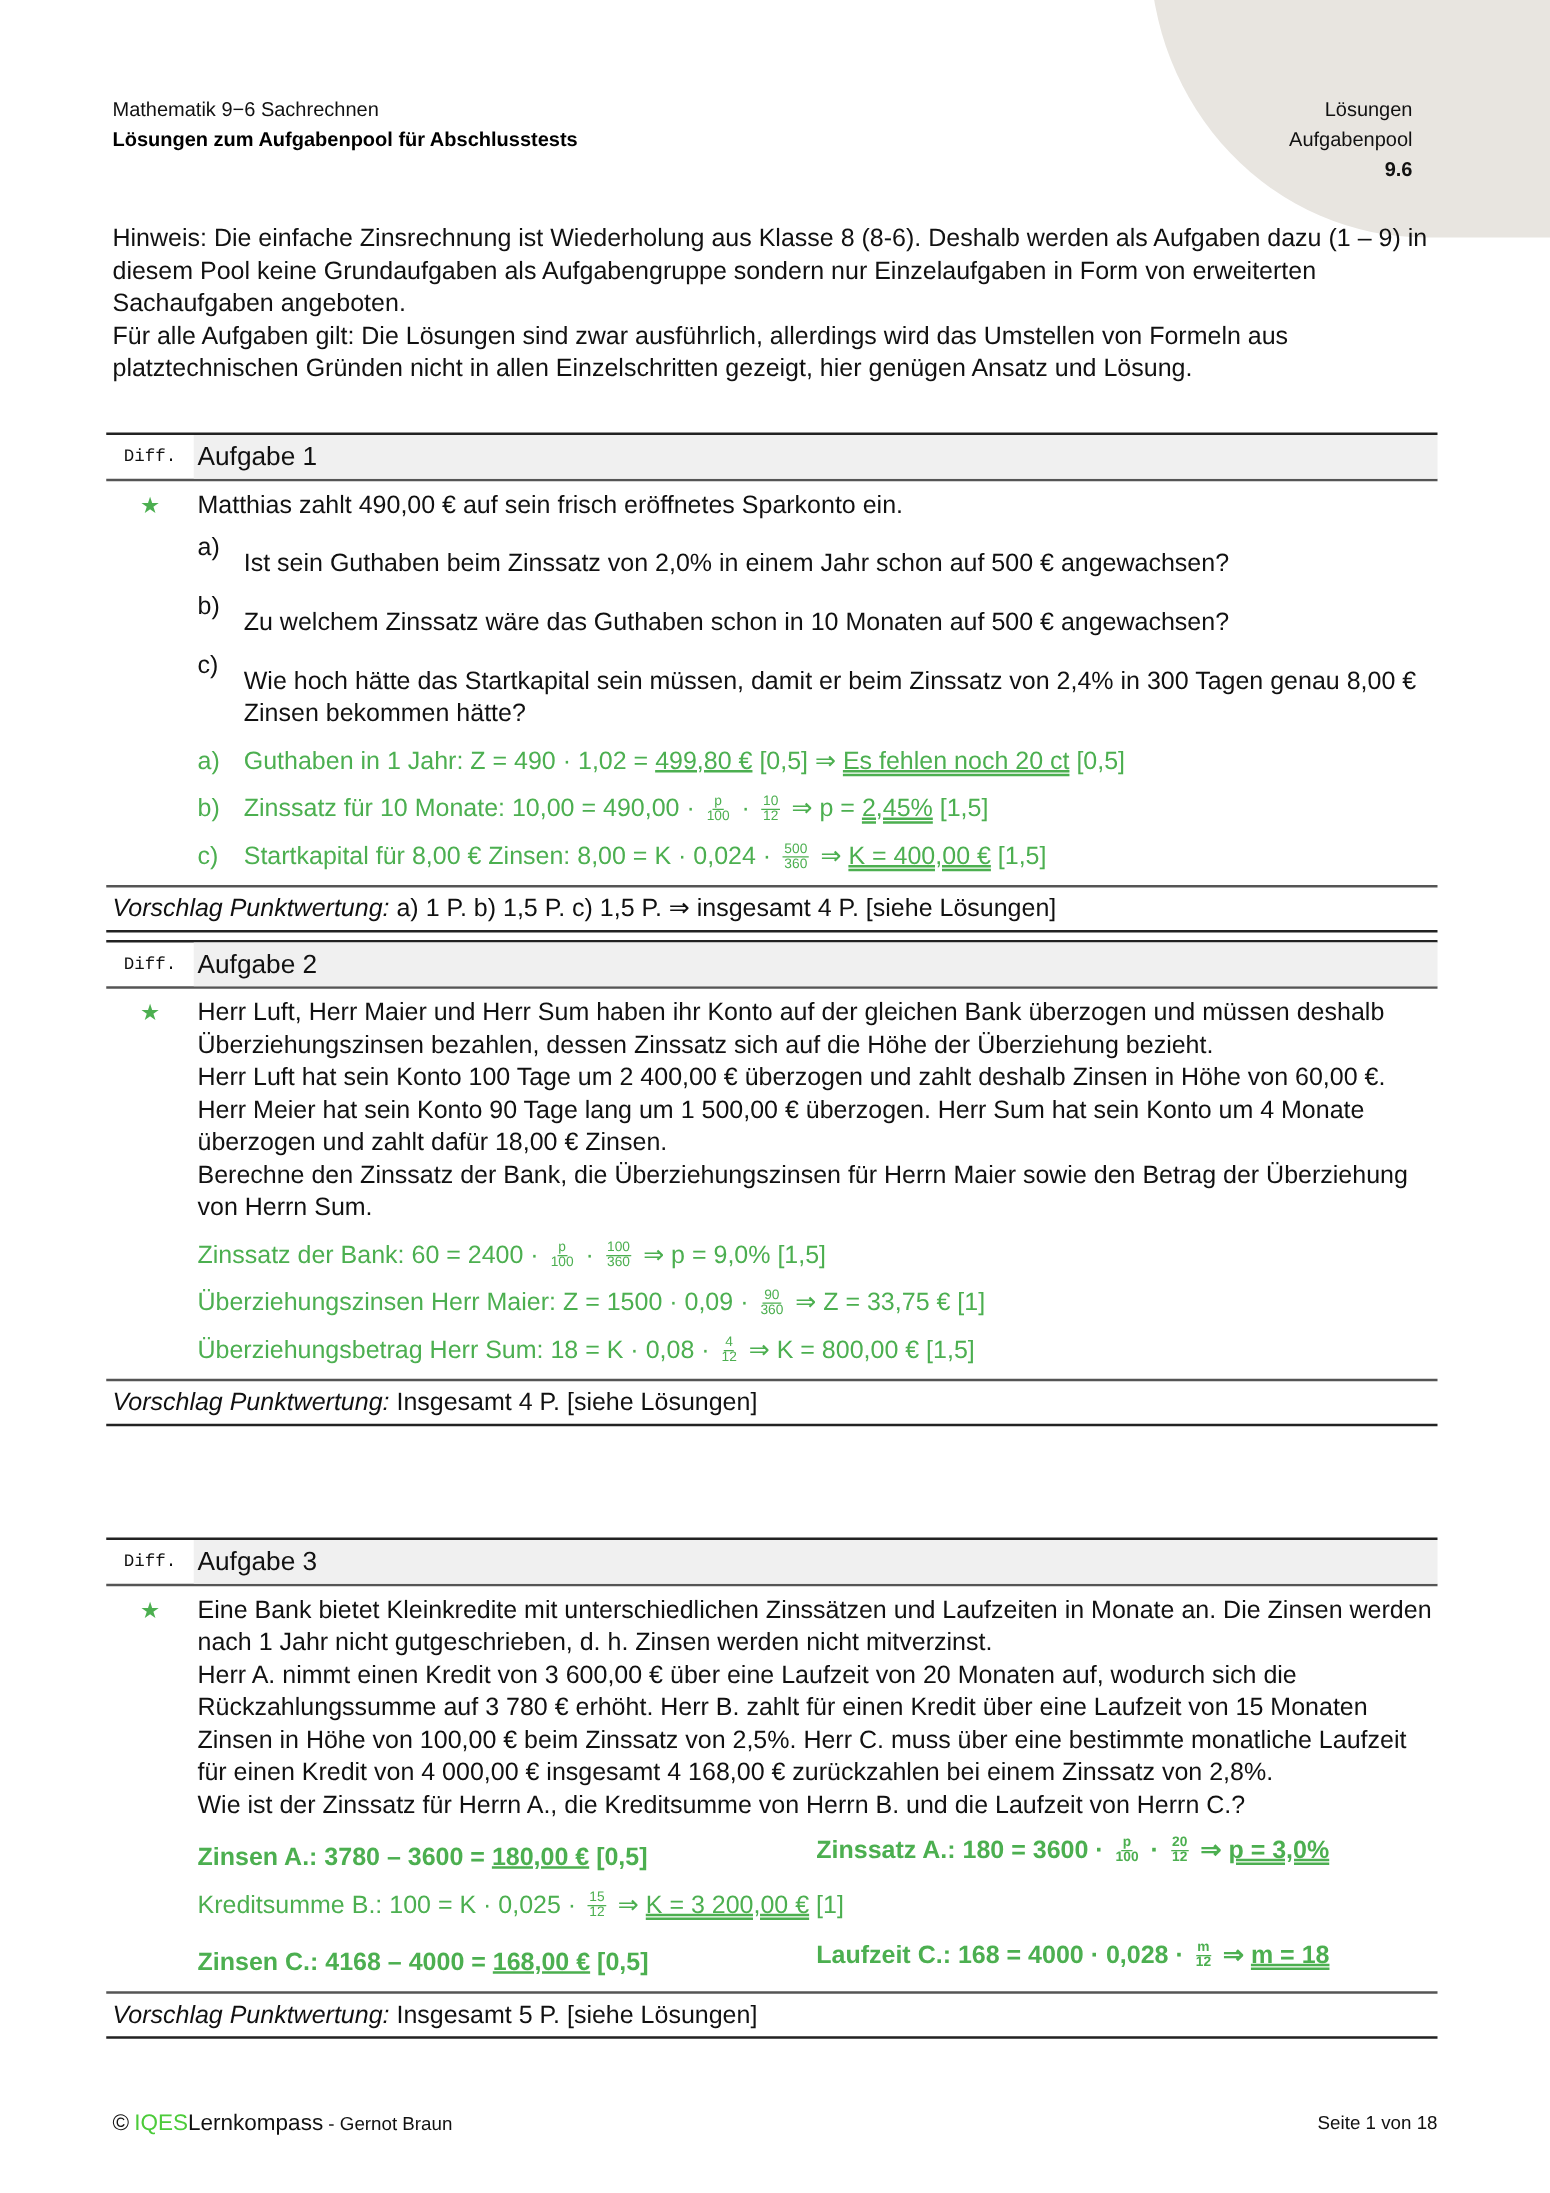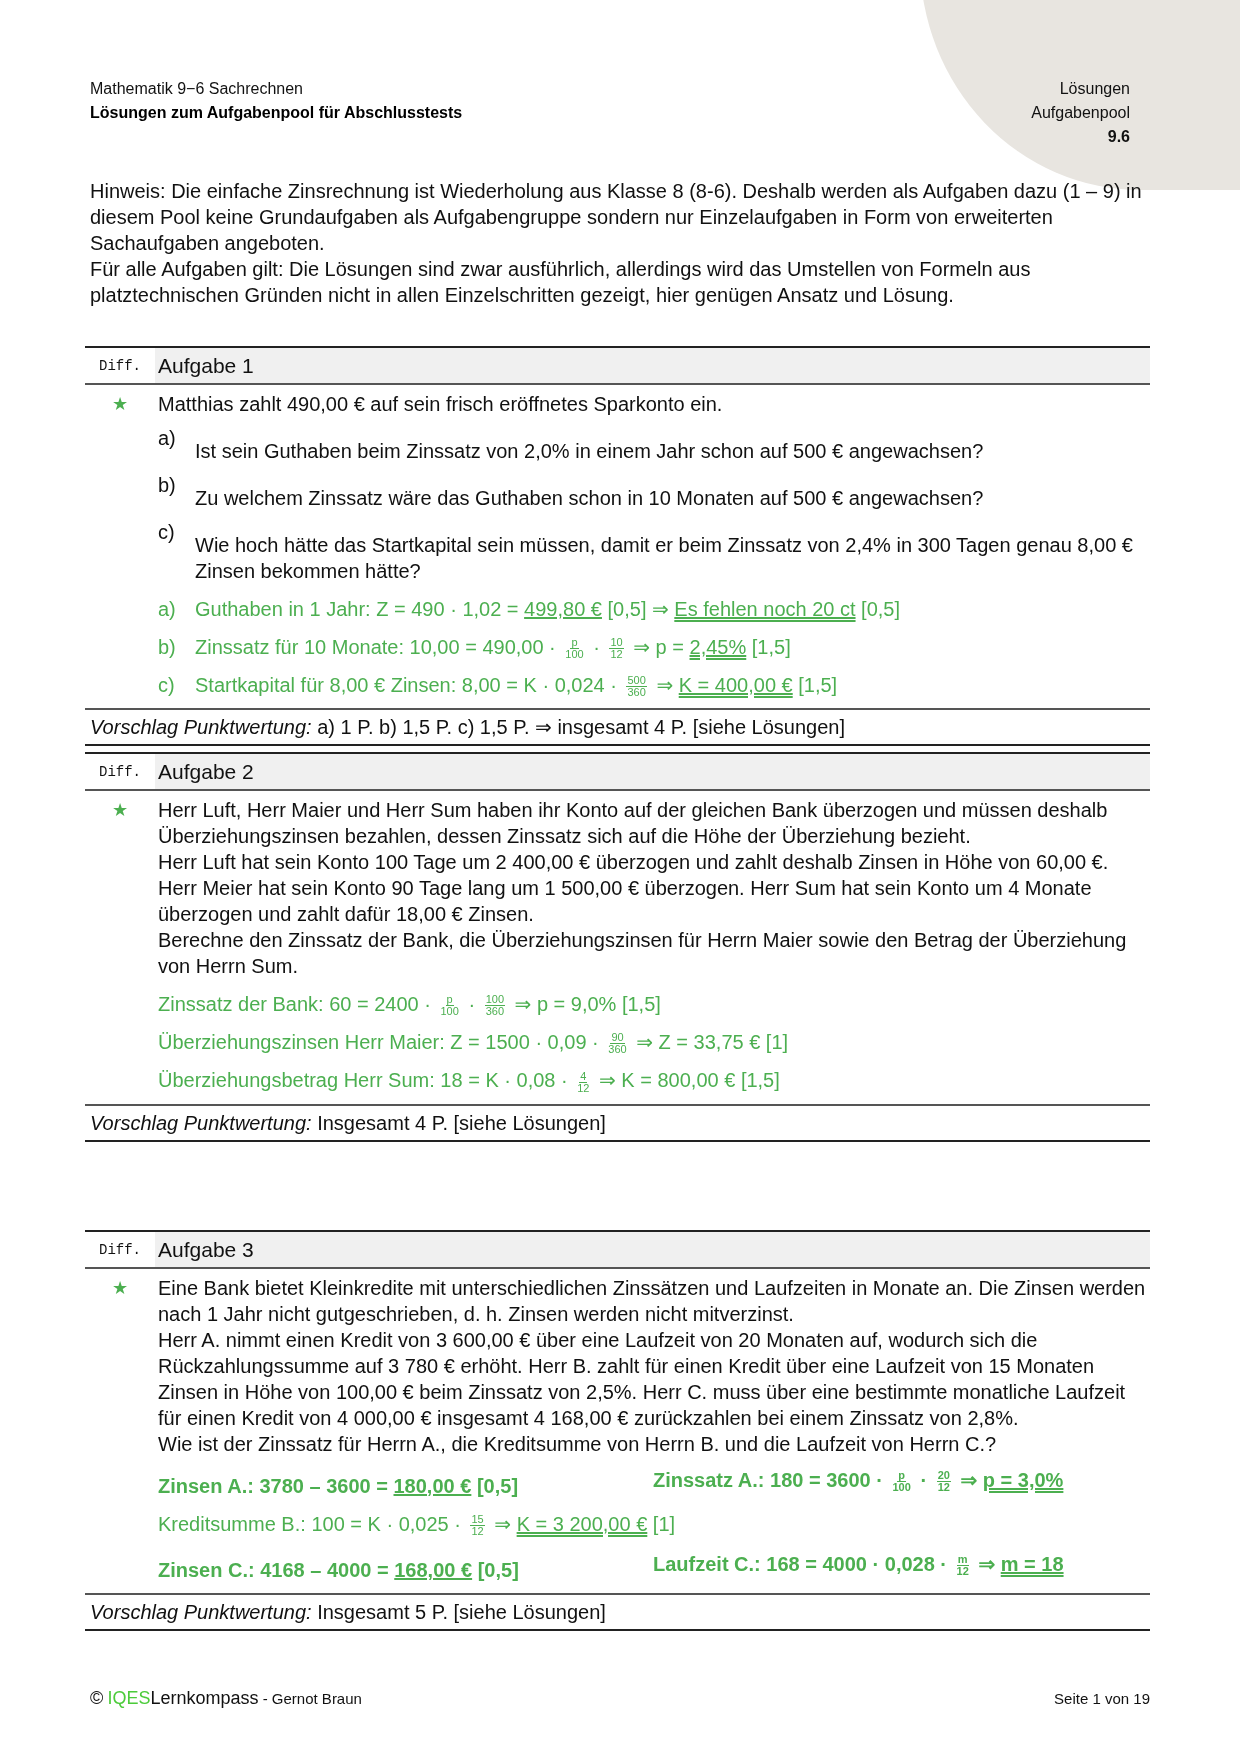--- a/index.html
+++ b/index.html
@@ -201,14 +201,14 @@
     </div>
   </div>
   <div class="points"><i>Vorschlag Punktwertung:</i> <span>Insgesamt 5 P. [siehe Lösungen]</span></div>
 </div>
 
 <div class="footer">
   <div>
     <span class="lk">©</span>
     <span class="iqes">IQES</span><span class="lk">Lernkompass</span><span> - Gernot Braun</span>
   </div>
-  <div>Seite 1 von 19</div>
+  <div>Seite 1 von 18</div>
 </div>
 
 </body></html>

